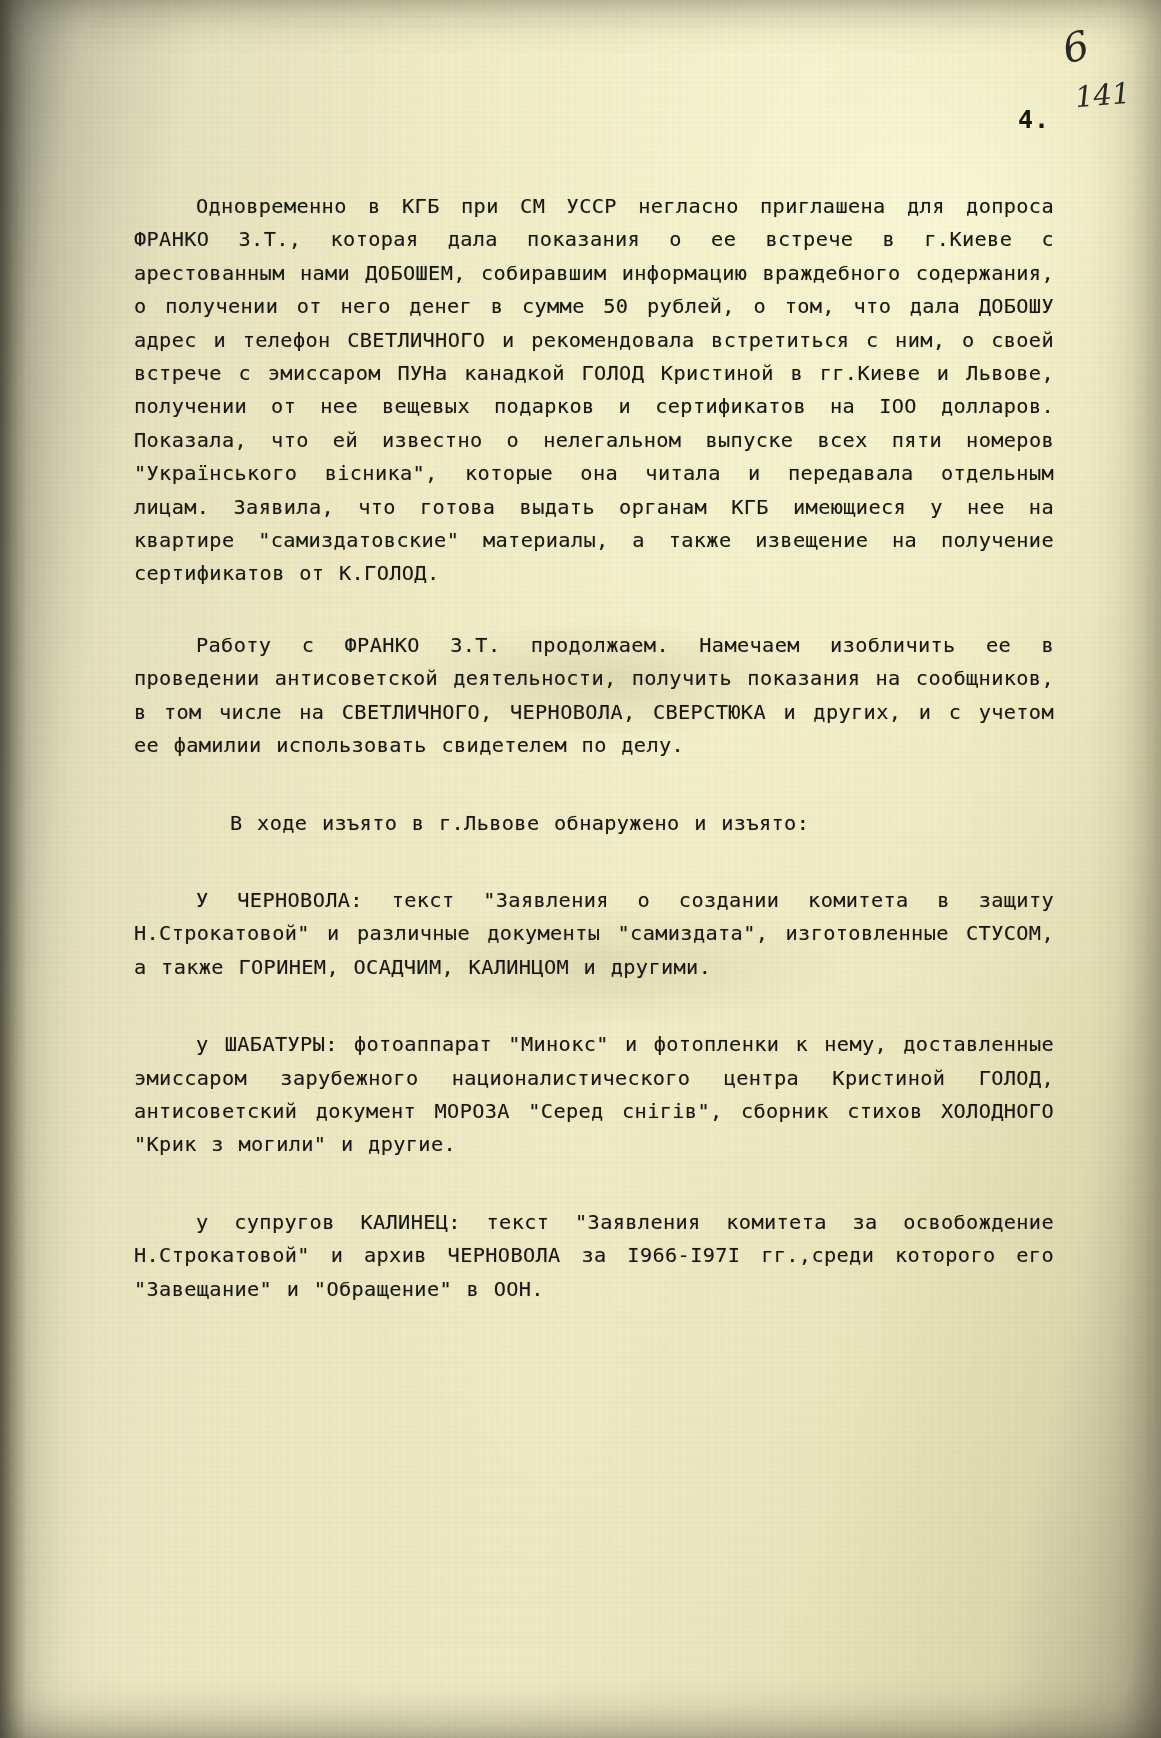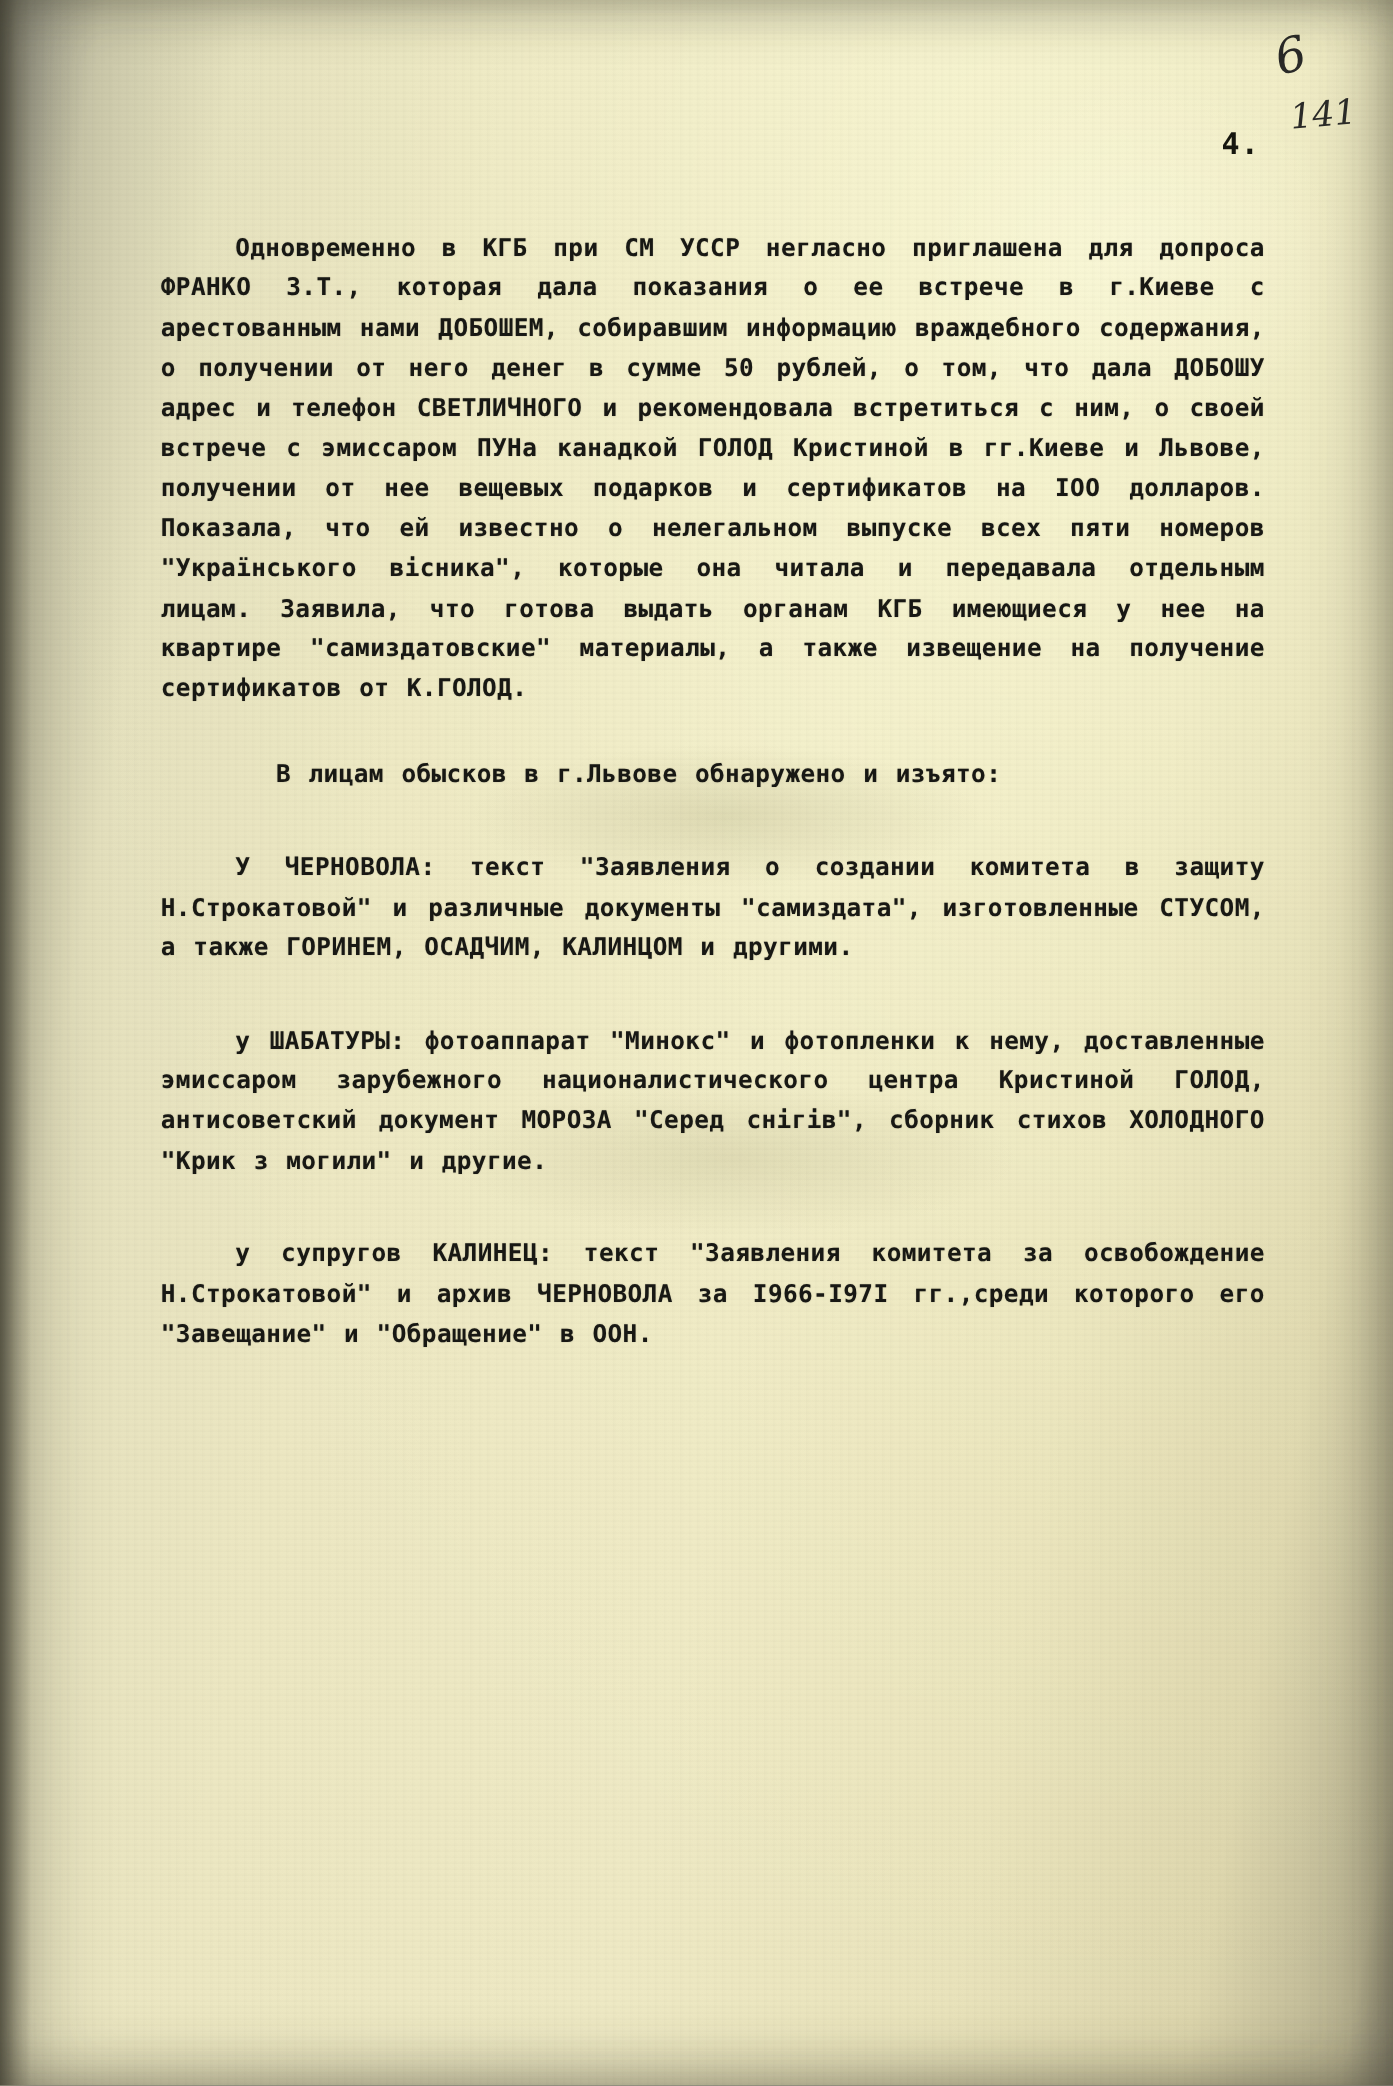--- a/index.html
+++ b/index.html
@@ -83,21 +83,21 @@
     left: 134px;
     top: 190px;
     width: 920px;
   }
   p.para {
     margin: 0 0 26px 0;
     font-size: 20.3px;
     line-height: 33.4px;
     letter-spacing: 0.35px;
     word-spacing: 2.0px;
-    font-weight: bold;
+    font-weight: normal;
     text-align: justify;
     color: #181814;
     text-shadow: 0 0 1px rgba(40,38,25,0.35);
   }
   p.para.indent { text-indent: 62px; }
   p.para.center-ish { text-indent: 96px; }
   p.para.gap-lg { margin-bottom: 38px; }
   p.para.gap-xl { margin-bottom: 44px; }
   .no-just { text-align: left; }
 
@@ -127,21 +127,22 @@
   <div class="stain stain-c"></div>
   <div class="stain stain-a"></div>
   <div class="stain stain-b"></div>
 
   <div class="hand-num hand-squiggle">6</div>
   <div class="hand-num hand-folio">141</div>
   <div class="page-no">4.</div>
 
   <div class="body-text">
     <p class="para indent gap-lg">Одновременно в КГБ при СМ УССР негласно приглашена для допроса ФРАНКО З.Т., которая дала показания о ее встрече в г.Киеве с арестованным нами ДОБОШЕМ, собиравшим информацию враждебного содержания, о получении от него денег в сумме 50 рублей, о том, что дала ДОБОШУ адрес и телефон СВЕТЛИЧНОГО и рекомендовала встретиться с ним, о своей встрече с эмиссаром ПУНа канадкой ГОЛОД Кристиной в гг.Киеве и Львове, получении от нее вещевых подарков и сертификатов на IОО долларов. Показала, что ей известно о нелегальном выпуске всех пяти номеров "Українського вісника", которые она читала и передавала отдельным лицам. Заявила, что готова выдать органам КГБ имеющиеся у нее на квартире "самиздатовские" материалы, а также извещение на получение сертификатов от К.ГОЛОД.</p>
-    <p class="para center-ish no-just gap-xl">В лицам обысков в г.Львове обнаружено и изъято:</p>
+    <p class="para indent gap-xl">Работу с ФРАНКО З.Т. продолжаем. Намечаем изобличить ее в проведении антисоветской деятельности, получить показания на сообщников, в том числе на СВЕТЛИЧНОГО, ЧЕРНОВОЛА, СВЕРСТЮКА и других, и с учетом ее фамилии использовать свидетелем по делу.</p>
+    <p class="para center-ish no-just gap-xl">В ходе изъято в г.Львове обнаружено и изъято:</p>
     <p class="para indent gap-xl">У ЧЕРНОВОЛА: текст "Заявления о создании комитета в защиту Н.Строкатовой" и различные документы "самиздата", изготовленные СТУСОМ, а также ГОРИНЕМ, ОСАДЧИМ, КАЛИНЦОМ и другими.</p>
     <p class="para indent gap-xl">у ШАБАТУРЫ: фотоаппарат "Минокс" и фотопленки к нему, доставленные эмиссаром зарубежного националистического центра Кристиной ГОЛОД, антисоветский документ МОРОЗА "Серед снігів", сборник стихов ХОЛОДНОГО "Крик з могили" и другие.</p>
     <p class="para indent gap-xl">у супругов КАЛИНЕЦ: текст "Заявления комитета за освобождение Н.Строкатовой" и архив ЧЕРНОВОЛА за I966-I97I гг.,среди которого его "Завещание" и "Обращение" в ООН.</p>
   </div>
 
   <div class="grain"></div>
   <div class="left-edge"></div>
   <div class="vignette"></div>
 </div>
 

